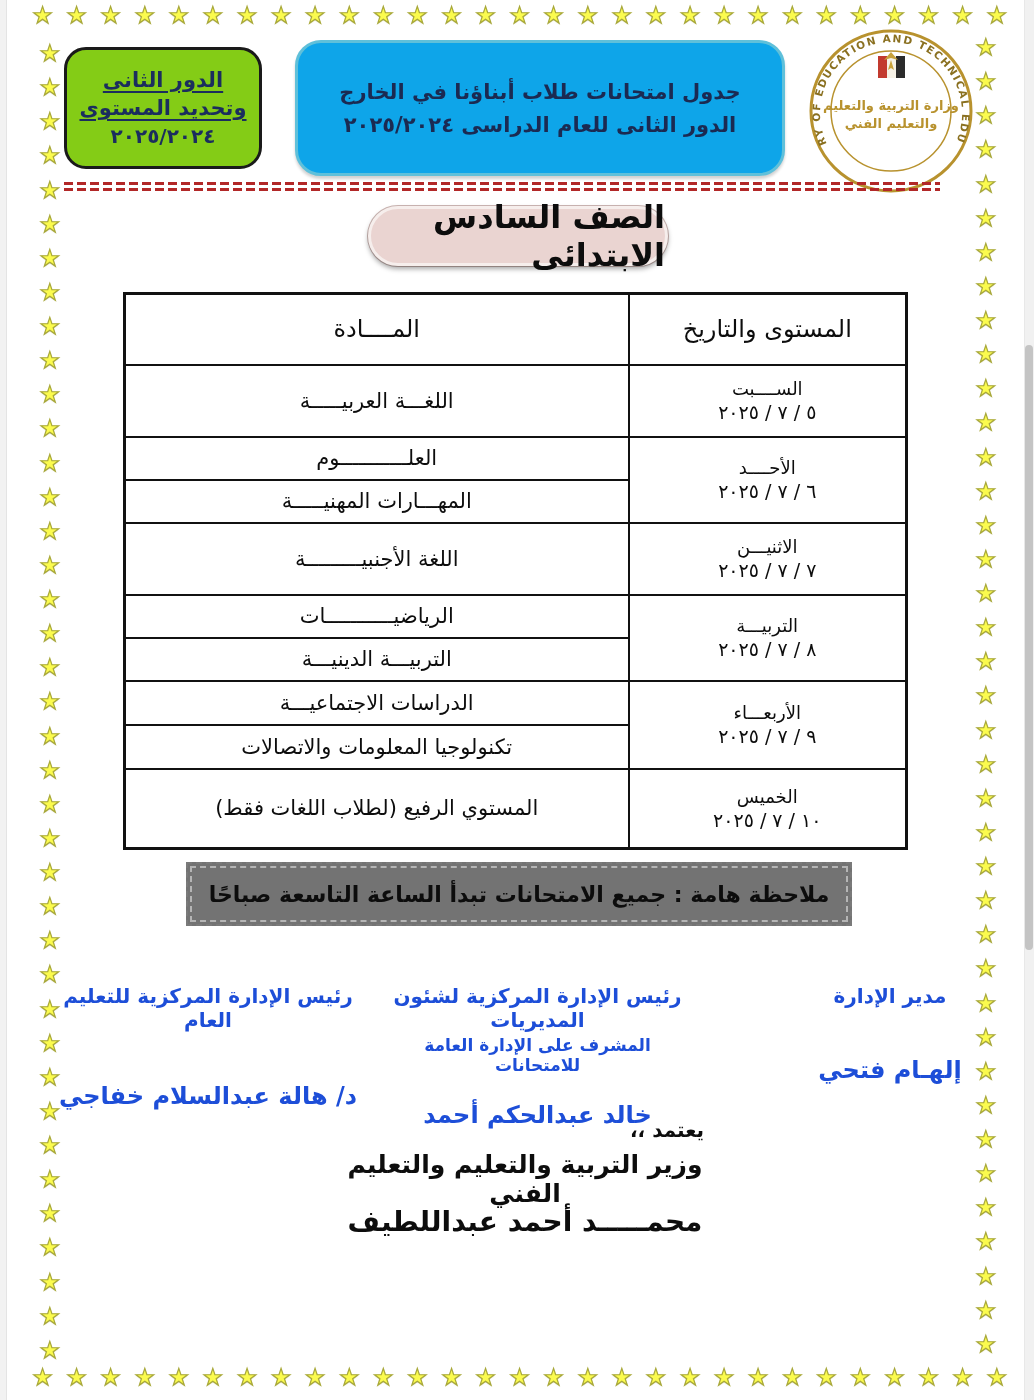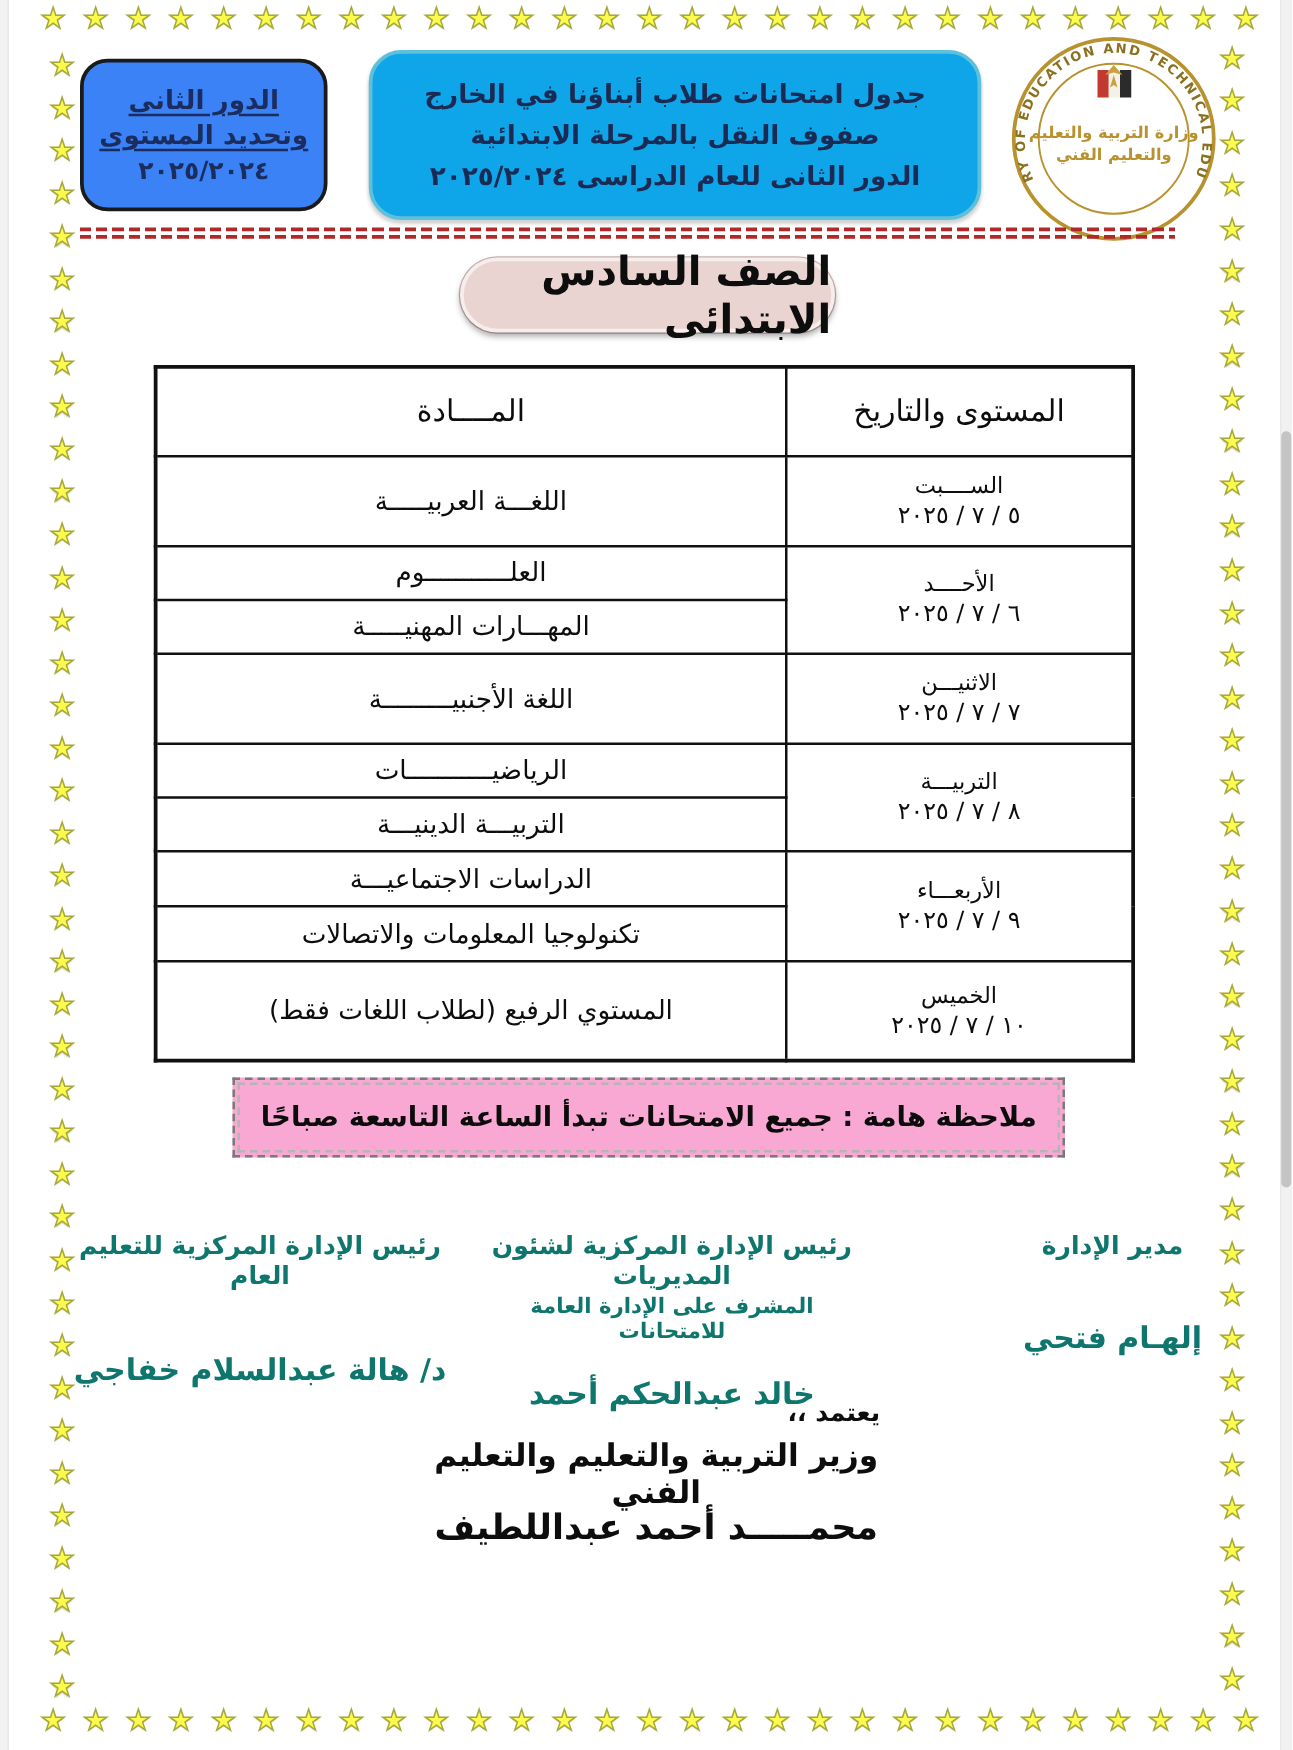--- a/index.html
+++ b/index.html
@@ -14,21 +14,21 @@
 
   
   .stars { position:absolute; display:flex; justify-content:space-between; pointer-events:none; }
   .stars .star { font-size:23px; line-height:1; color:#fbfb4e; -webkit-text-stroke:1.2px #a8a83a; text-shadow:0 1px 1px rgba(120,120,40,.35); }
   .stars-top    { left:32px; top:4px;    width:975px; height:26px; flex-direction:row; }
   .stars-bottom { left:32px; top:1366px; width:975px; height:26px; flex-direction:row; }
   .stars-left   { left:34px; top:42px;   width:26px;  height:1320px; flex-direction:column; }
   .stars-right  { left:970px; top:36px;  width:26px;  height:1320px; flex-direction:column; }
 
   
-  .hdr-left-box { position:absolute; left:64px; top:47px; width:198px; height:122px; background:#3b82f6; border:3px solid #1a1a1a; border-radius:22px; display:flex; flex-direction:column; justify-content:center; align-items:center; gap:4px; color:#1b2d5e; font-weight:bold; }
+  .hdr-left-box { position:absolute; left:64px; top:47px; width:198px; height:122px; background:#84cc16; border:3px solid #1a1a1a; border-radius:22px; display:flex; flex-direction:column; justify-content:center; align-items:center; gap:4px; color:#1b2d5e; font-weight:bold; }
   .hdr-left-box .u { font-size:21px; text-decoration:underline; text-underline-offset:4px; }
   .hdr-left-box .yr { font-size:20px; letter-spacing:1px; }
 
   .hdr-center-box { position:absolute; left:295px; top:40px; width:490px; height:136px; background:#0ea5e9; border:3px solid #5fc0da; border-radius:26px; box-shadow:0 3px 3px rgba(0,0,0,.18); display:flex; flex-direction:column; justify-content:center; align-items:center; gap:9px; color:#1b2a52; font-weight:bold; font-size:21px; }
 
   .logo { position:absolute; left:806px; top:26px; width:170px; height:170px; }
 
   .red-sep { position:absolute; left:64px; top:182px; width:876px; height:10px;
     background-image:repeating-linear-gradient(90deg,#b22828 0 9px,transparent 9px 13px),repeating-linear-gradient(90deg,#b22828 0 9px,transparent 9px 13px);
     background-size:100% 3px,100% 3px; background-position:0 0,0 6px; background-repeat:no-repeat; }
@@ -43,24 +43,24 @@
   td.subj-head { font-size:24px; }
   .day-name { font-size:18px; }
   .day-date { font-size:19px; letter-spacing:1px; margin-top:2px; }
   td.subj { font-size:21px; }
   tr.r-lg { height:72px; }
   tr.r-sm { height:43px; }
   tr.r-md { height:44px; }
   tr.r-xl { height:80px; }
 
   
-  .note-box { position:absolute; left:186px; top:862px; width:666px; height:64px; border:2px dashed #7a7a7a; outline:2px dashed #b5b5b5; outline-offset:-6px; display:flex; align-items:center; justify-content:center; font-weight:bold; font-size:22px; color:#0c0c0c; background:#f9a8d4; }
-
-  
-  .sig { position:absolute; text-align:center; font-weight:bold; color:#0f766e; }
+  .note-box { position:absolute; left:186px; top:862px; width:666px; height:64px; border:2px dashed #7a7a7a; outline:2px dashed #b5b5b5; outline-offset:-6px; display:flex; align-items:center; justify-content:center; font-weight:bold; font-size:22px; color:#0c0c0c; background:#737373; }
+
+  
+  .sig { position:absolute; text-align:center; font-weight:bold; color:#1d4ed8; }
   .sig .t1 { font-size:20px; }
   .sig .t2 { font-size:17px; margin-top:3px; }
   .sig .nm { font-size:24px; }
   .sig-right  { left:790px; top:984px; width:200px; }
   .sig-right .nm  { margin-top:48px; }
   .sig-middle { left:380px; top:984px; width:315px; }
   .sig-middle .nm { margin-top:26px; }
   .sig-left   { left:58px;  top:984px; width:300px; }
   .sig-left .nm   { margin-top:50px; }
 
@@ -222,21 +222,20 @@
     </div>
 
   <div class="hdr-left-box">
     <div class="u">الدور الثانى</div>
     <div class="u">وتحديد المستوى</div>
     <div class="yr">٢٠٢٥/٢٠٢٤</div>
   </div>
 
   <div class="hdr-center-box">
     <div>جدول امتحانات طلاب أبناؤنا في الخارج</div>
-    <div>صفوف النقل بالمرحلة الابتدائية</div>
     <div>الدور الثانى للعام الدراسى ٢٠٢٥/٢٠٢٤</div>
   </div>
 
   <svg class="logo" viewBox="0 0 170 170">
     <circle cx="85" cy="85" r="80" fill="none" stroke="#b8922e" stroke-width="3"></circle>
     <circle cx="85" cy="85" r="60" fill="none" stroke="#b8922e" stroke-width="1.5"></circle>
     <defs>
       <path id="ringPath" d="M 21,118 A 71,71 0 1 1 149,118"></path>
     </defs>
     <text font-size="10.5" font-weight="bold" fill="#8a7020" letter-spacing="1.5">

